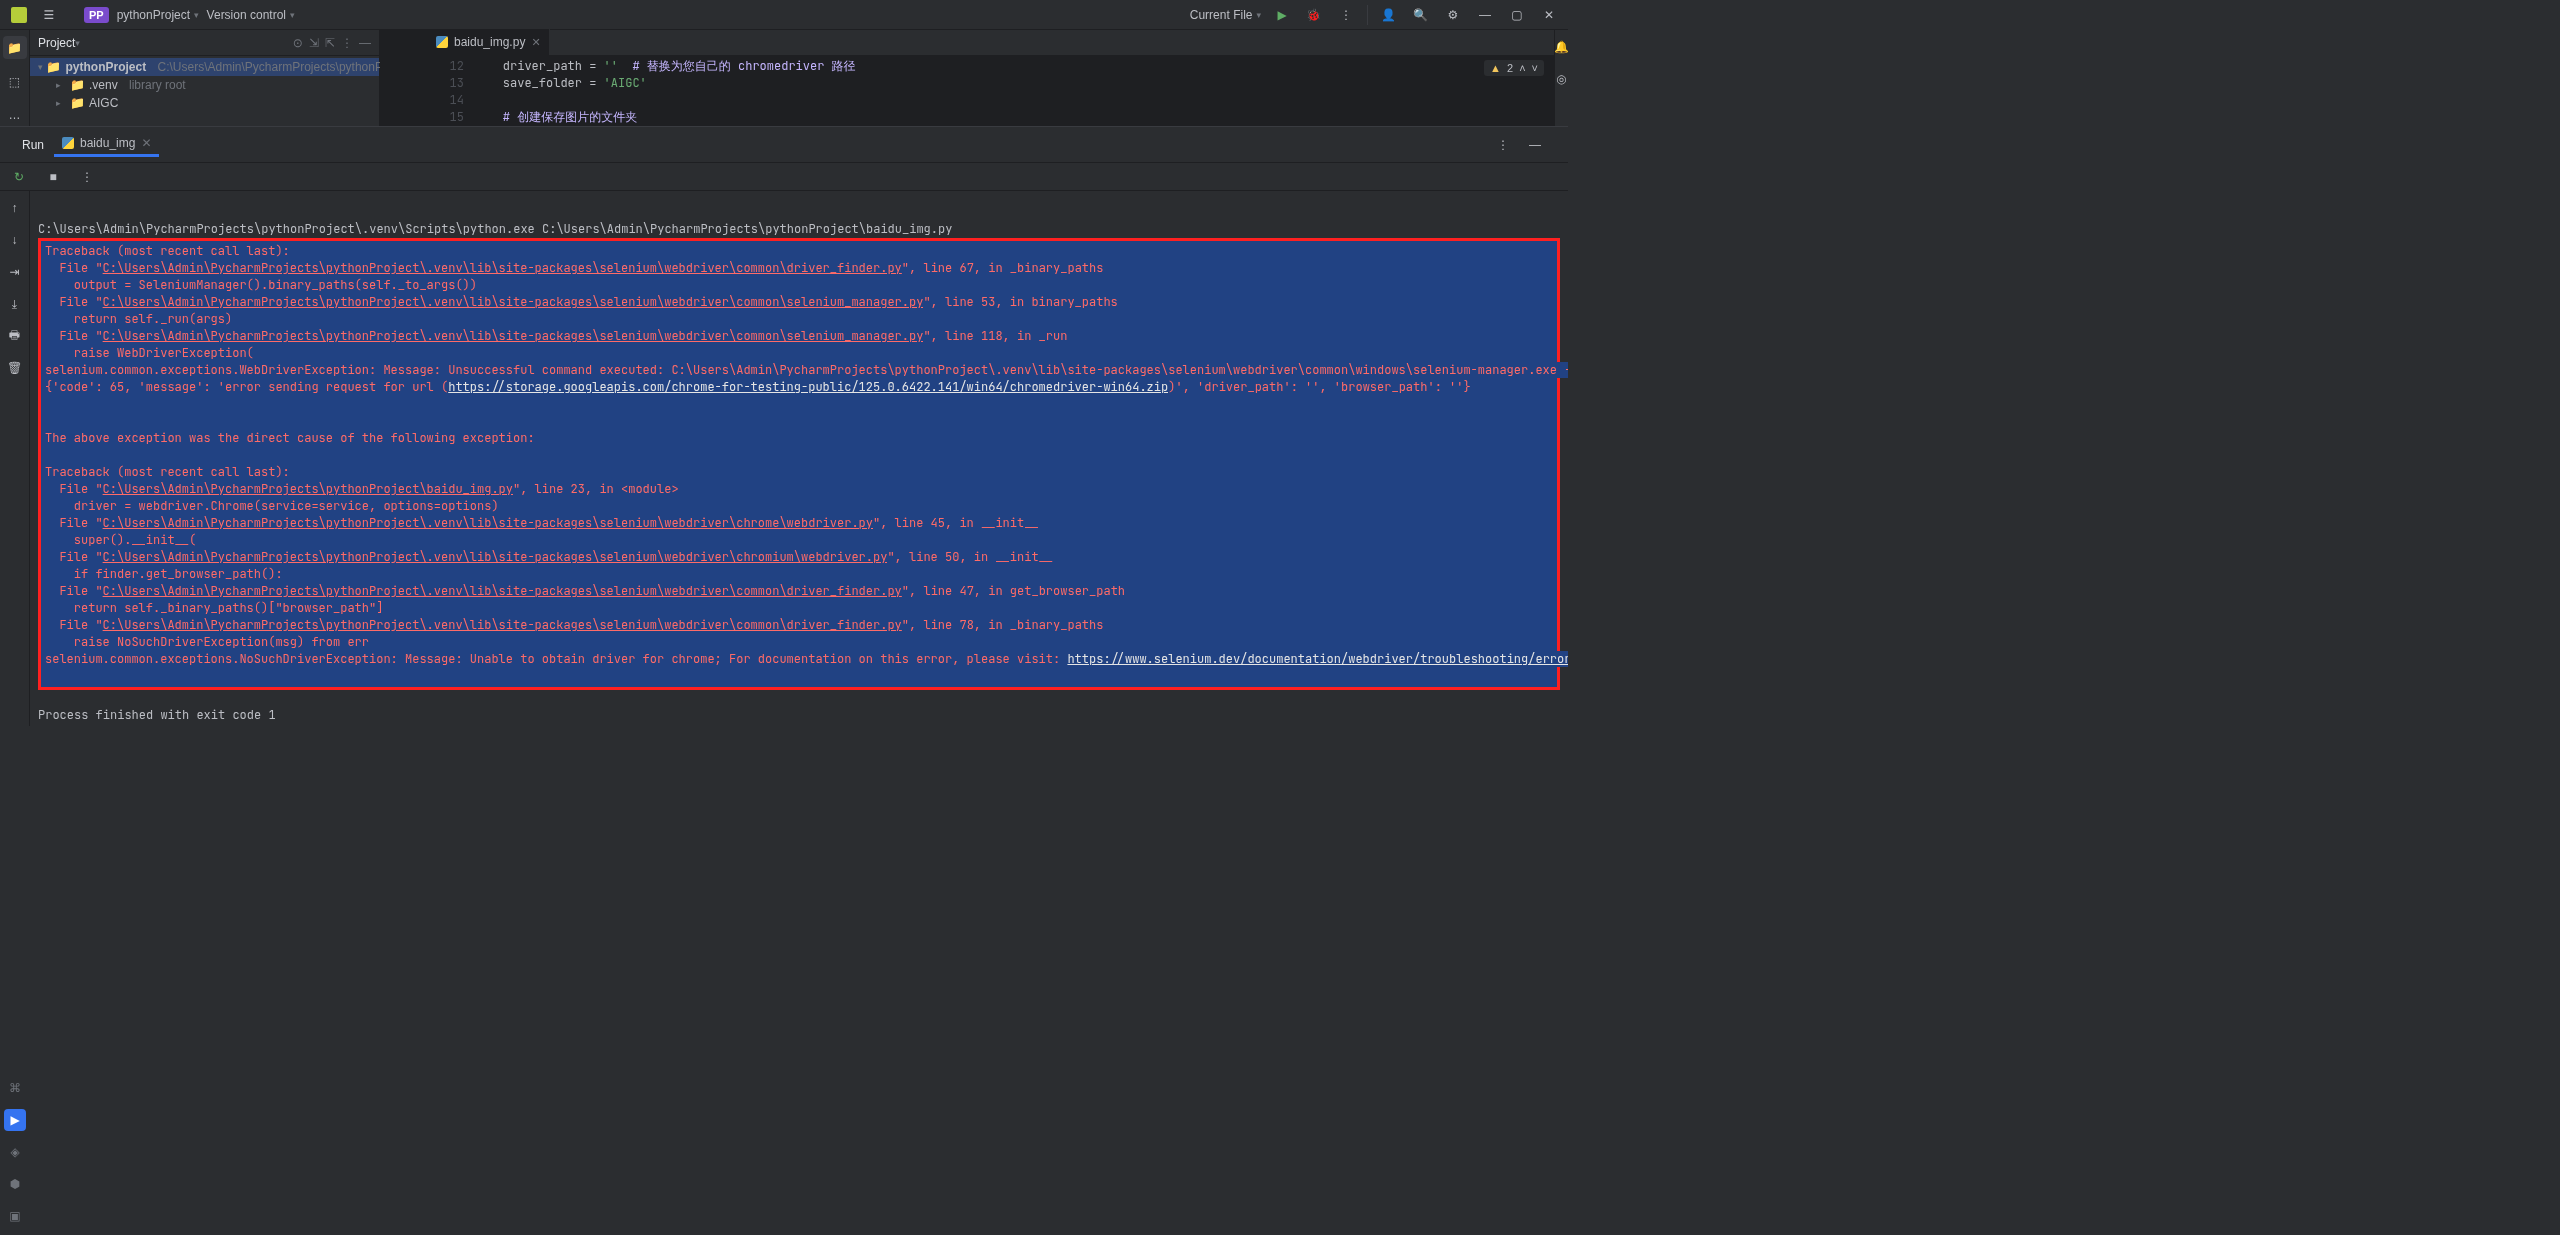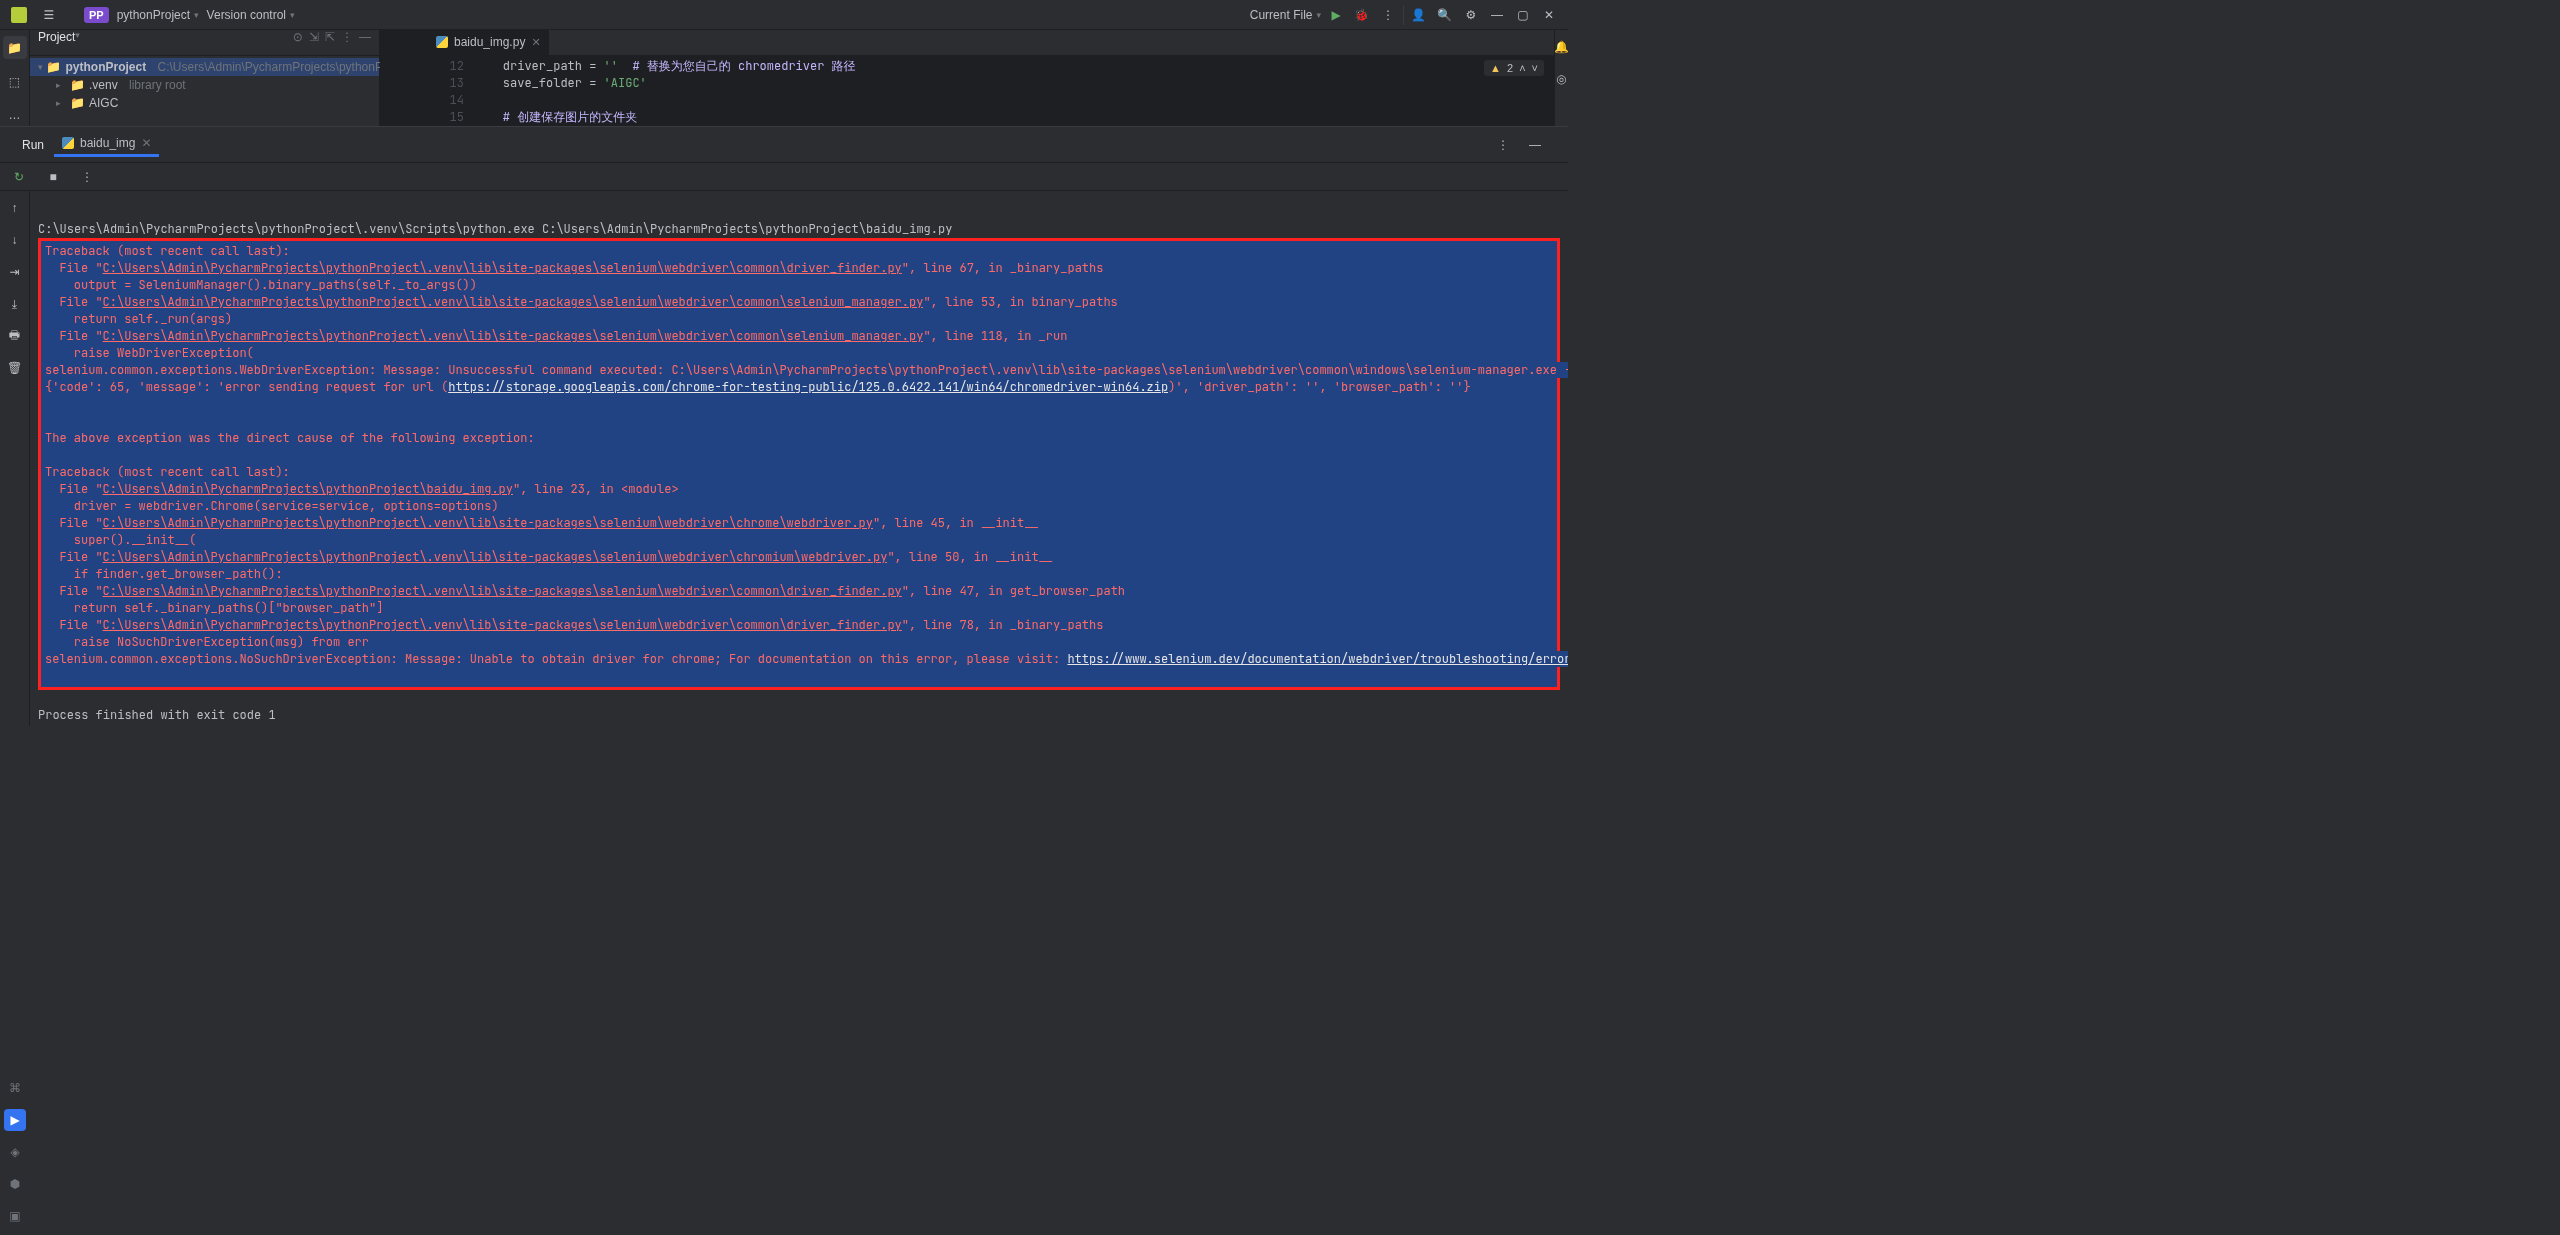--- a/index.html
+++ b/index.html
@@ -14,21 +14,21 @@
 }
 .titlebar {
   height: 30px;
   background: #2b2d30;
   display: flex;
   align-items: center;
   padding: 0 8px;
   border-bottom: 1px solid #1e1f22;
 }
 .titlebar-left { display: flex; align-items: center; gap: 8px; }
-.titlebar-right { display: flex; align-items: center; gap: 4px; margin-left: auto; }
+.titlebar-right { display: flex; align-items: center; gap: 10px; margin-left: auto; }
 .icon-btn {
   width: 22px; height: 22px;
   display: flex; align-items: center; justify-content: center;
   color: #bcbec4;
   cursor: pointer;
 }
 .logo-sq { width: 16px; height: 16px; background: #b5cd3a; border-radius: 2px; position: relative; }
 .pp-badge { background: #7a4bcc; color: #fff; font-size: 11px; font-weight: 600; padding: 2px 5px; border-radius: 3px; margin-left: 16px; }
 .dropdown-item { display: flex; align-items: center; gap: 4px; color: #bcbec4; cursor: pointer; font-size: 12px; }
 .chev { font-size: 9px; color: #6f737a; }
@@ -49,21 +49,21 @@
 }
 .folder-icon-active {
   width: 24px; height: 24px;
   display: flex; align-items: center; justify-content: center;
   background: #393b40;
   border-radius: 4px;
 }
 .project-pane { width: 350px; background: #2b2d30; border-right: 1px solid #1e1f22; }
 .project-header {
   height: 26px;
-  display: flex; align-items: flex-start;
+  display: flex; align-items: center;
   padding: 0 8px;
   border-bottom: 1px solid #1e1f22;
 }
 .project-header .title { font-weight: 500; color: #dfe1e5; font-size: 12px; }
 .project-header .spacer { flex: 1; }
 .project-header .mini-icons { display: flex; gap: 6px; color: #6f737a; }
 .tree { padding: 2px 0; font-size: 12px; }
 .tree-row { display: flex; align-items: center; height: 18px; padding-left: 8px; gap: 4px; }
 .tree-row.selected { background: #2e436e; }
 .tree-indent1 { padding-left: 26px; }

